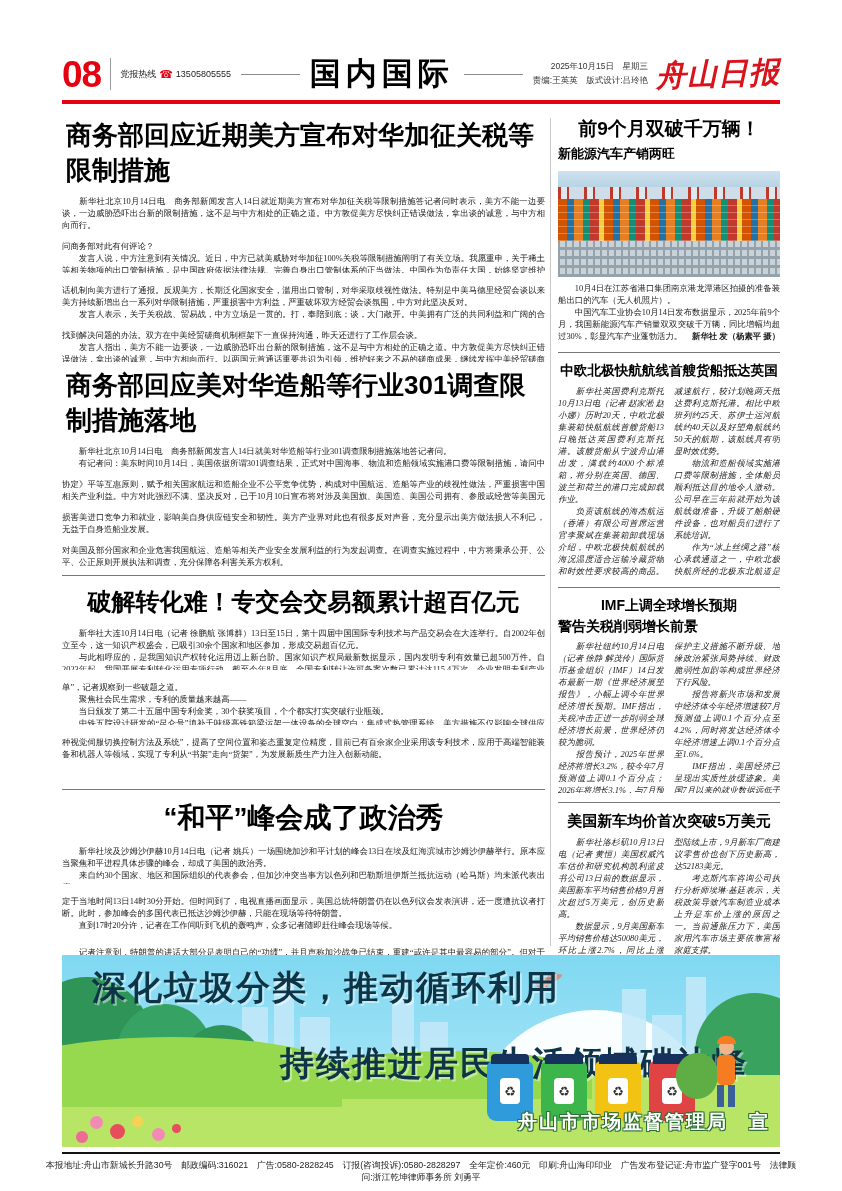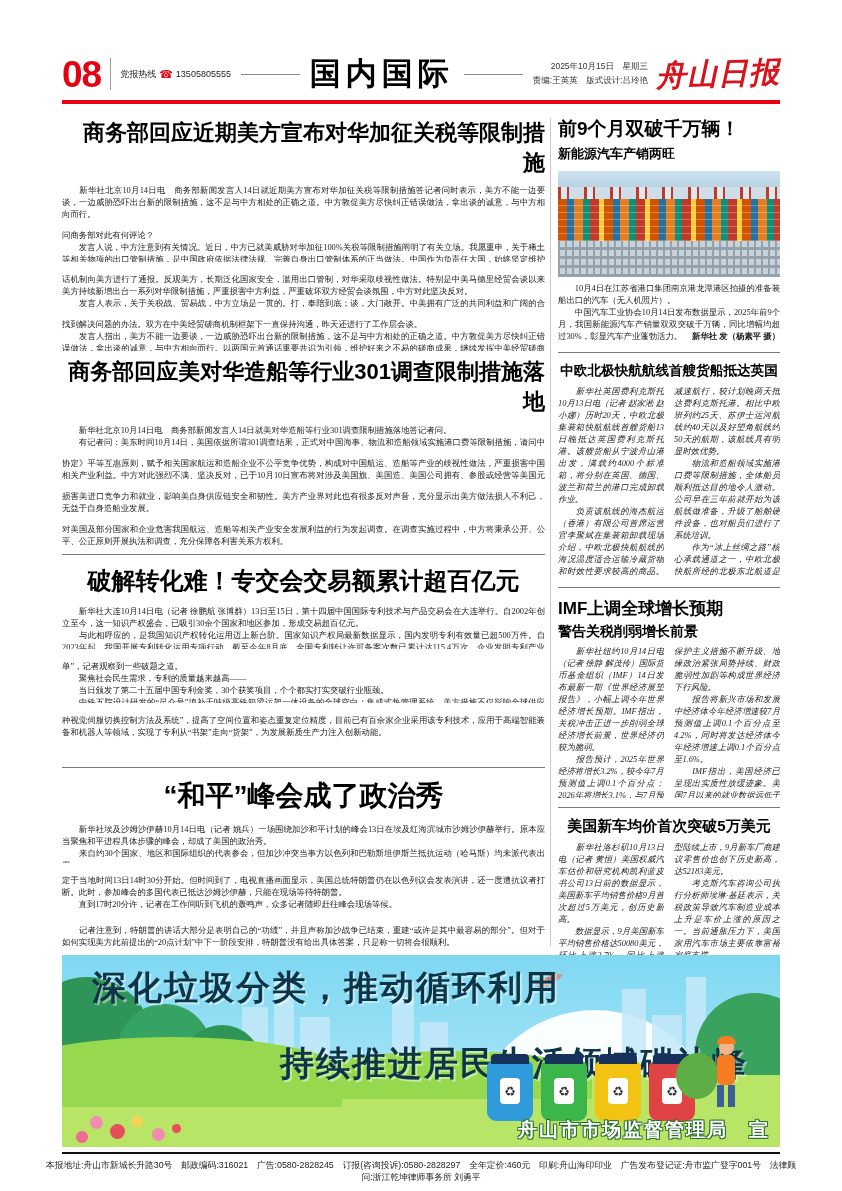--- a/index.html
+++ b/index.html
@@ -22,34 +22,34 @@
   .dateblock { font-size:8.5px; color:#333; text-align:right; line-height:1.6; margin-right:8px; white-space:nowrap; }
   .masthead { font-size:30px; font-weight:900; color:#d8131c; font-style:italic;
               transform:rotate(-2deg); letter-spacing:1px; font-family:"Liberation Serif",serif; }
   #redbar { position:absolute; left:62px; top:100px; width:718px; height:4px; background:#e60012; }
 
   
   #leftcol  { position:absolute; left:62px;  top:112px; width:483px; }
   #rightcol { position:absolute; left:558px; top:112px; width:222px; }
   #vdivider { position:absolute; left:550px; top:118px; height:828px; width:1px; background:#c9c9c9; }
 
-  .headline-lg { font-size:22px; font-weight:900; text-align:right; color:#000;
+  .headline-lg { font-size:26px; font-weight:900; text-align:left; color:#000;
                  line-height:1.35; margin:6px 0 8px 4px; letter-spacing:0px; }
   .headline-xl { font-size:24px; font-weight:900; text-align:center; color:#000;
                  line-height:1.3; margin:10px 0 10px 0; }
   .headline-xxl{ font-size:28px; font-weight:900; text-align:center; color:#000;
                  line-height:1.3; margin:10px 0 10px 0; }
   .body4 { display:flex; gap:12px; overflow:hidden;flex-direction:column; }
   .body2 { display:flex; gap:10px; overflow:hidden;font-style:italic; }
   .col { flex:1; font-size:8.4px; line-height:12px; text-align:justify;
          white-space:pre-line; color:#1a1a1a; overflow:hidden;
          font-family:"Liberation Serif", serif; }
   .sep { border-top:1px solid #777; margin:9px 0; }
 
-  .r-title   { font-size:19px; font-weight:900; color:#000; margin-top:4px; }
+  .r-title   { font-size:19px; font-weight:900; text-align:center; color:#000; margin-top:4px; }
   .r-subtitle{ font-size:13px; font-weight:700; text-align:left; color:#000; margin-top:3px; }
   .r-headline{ font-size:13.6px; font-weight:900; text-align:center; color:#000; margin:6px 0; letter-spacing:0; }
   .r-headline2{ font-size:15px; font-weight:900; text-align:center; color:#000; margin:6px 0; }
 
   
   #photo { width:222px; height:106px; margin:8px 0 6px 0; overflow:hidden; position:relative; }
   #photo .sky   { height:16px; background:linear-gradient(#cfe2ee,#b7d3e4); }
   #photo .crane { height:12px;
       background:repeating-linear-gradient(90deg,#c0392b 0 3px,#dde8ef 3px 9px,#c0392b 9px 11px,#cfdde8 11px 26px); }
   #photo .boxes { height:42px;
@@ -70,21 +70,21 @@
             background:linear-gradient(#7fd8f1 0%,#9fe2f6 58%,#9fe2f6 58%); overflow:hidden; }
   .cloud  { position:absolute; background:#fff; border-radius:50%; opacity:.95; }
   .city   { position:absolute; bottom:70px; background:#c4e9f8; opacity:.85; }
   .bush   { position:absolute; border-radius:50%; }
   #ground { position:absolute; left:0; bottom:0; width:100%; height:72px; background:#b9e566; }
   .hill   { position:absolute; background:#97d94e; border-radius:50% 50% 0 0; }
   .flower { position:absolute; border-radius:50%; }
   .banner-line { position:absolute; font-weight:900; font-size:34px; color:#0e3547;
                  letter-spacing:2px; text-shadow:2px 2px 0 rgba(255,255,255,.45);
                  font-family:"Liberation Sans",sans-serif; white-space:nowrap; }
-  #banner-credit { position:absolute; right:10px; bottom:4px; font-size:19px; font-weight:900;
+  #banner-credit { position:absolute; right:10px; bottom:12px; font-size:19px; font-weight:900;
                    color:#fff; letter-spacing:2px;
                    text-shadow:1px 1px 0 #2c6e31,-1px 1px 0 #2c6e31,1px -1px 0 #2c6e31,-1px -1px 0 #2c6e31; }
   .bin { position:absolute; bottom:26px; width:46px; height:60px; border-radius:6px 6px 9px 9px;
          display:flex; align-items:center; justify-content:center; }
   .bin:before { content:""; position:absolute; top:-7px; left:4px; right:4px; height:10px;
                 border-radius:4px 4px 0 0; background:#16325c; }
   .bin .rlabel { width:20px; height:26px; background:#fff; border-radius:4px;
                  display:flex; align-items:center; justify-content:center;
                  font-size:13px; color:#333; }
   .bin-blue  { background:#2f9bdb; } .bin-green { background:#3cb54a; }
@@ -226,21 +226,21 @@
 　　据了解，中欧北极快航取道北极东北航道直达欧洲。10月8日，驶过该航道后，船舶在挪威海</div>
         <div class="col">减速航行，较计划晚两天抵达费利克斯托港。相比中欧班列约25天、苏伊士运河航线约40天以及好望角航线约50天的航期，该航线具有明显时效优势。
 　　物流和造船领域实施港口费等限制措施，全体船员顺利抵达目的地令人激动。公司早在三年前就开始为该航线做准备，升级了船舶硬件设备，也对船员们进行了系统培训。
 　　作为“冰上丝绸之路”核心承载通道之一，中欧北极快航所经的北极东北航道是连接东亚与欧洲的新兴国际航运线路，对优化全球供应链、促进沿线经贸合作具有重要价值。据介绍，海杰航运计划于2026年投入更多冰区加强型船舶运力，逐步实现夏季通航常态化。</div>
       </div>
     </div>
 
     <div class="sep"></div>
 
     <div>
-      <div class="r-title" style="font-size:17px;">IMF上调全球增长预期</div>
+      <div class="r-title" style="font-size:14px;">IMF上调全球增长预期</div>
       <div class="r-subtitle" style="font-size:14px;">警告关税削弱增长前景</div>
       <div class="body2" style="height:152px; margin-top:5px;">
         <div class="col">　　新华社纽约10月14日电（记者 徐静 解茂伶）国际货币基金组织（IMF）14日发布最新一期《世界经济展望报告》，小幅上调今年世界经济增长预期。IMF指出，关税冲击正进一步削弱全球经济增长前景，世界经济仍较为脆弱。
 　　报告预计，2025年世界经济将增长3.2%，较今年7月预测值上调0.1个百分点；2026年将增长3.1%，与7月预测值持平。
 　　IMF强调，上调预期缘于进口商因美国关税政策而提前囤货、多数国家努力维护全球贸易体系的开放与稳定等因素。当前，关税冲击正进一步削弱全球经济增长前景，贸易政策不确定性较高、</div>
         <div class="col">保护主义措施不断升级、地缘政治紧张局势持续、财政脆弱性加剧等构成世界经济下行风险。
 　　报告将新兴市场和发展中经济体今年经济增速较7月预测值上调0.1个百分点至4.2%，同时将发达经济体今年经济增速上调0.1个百分点至1.6%。
 　　IMF指出，美国经济已呈现出实质性放缓迹象。美国7月以来的就业数据远低于预期，新增就业岗位数量显著下滑，8月失业率升至近4年来新高。
 　　IMF表示，各经济体应致力于确保债务可持续性，消除贸易政策不确定性，并加强合作以减少贸易和投资壁垒。</div>
       </div>

